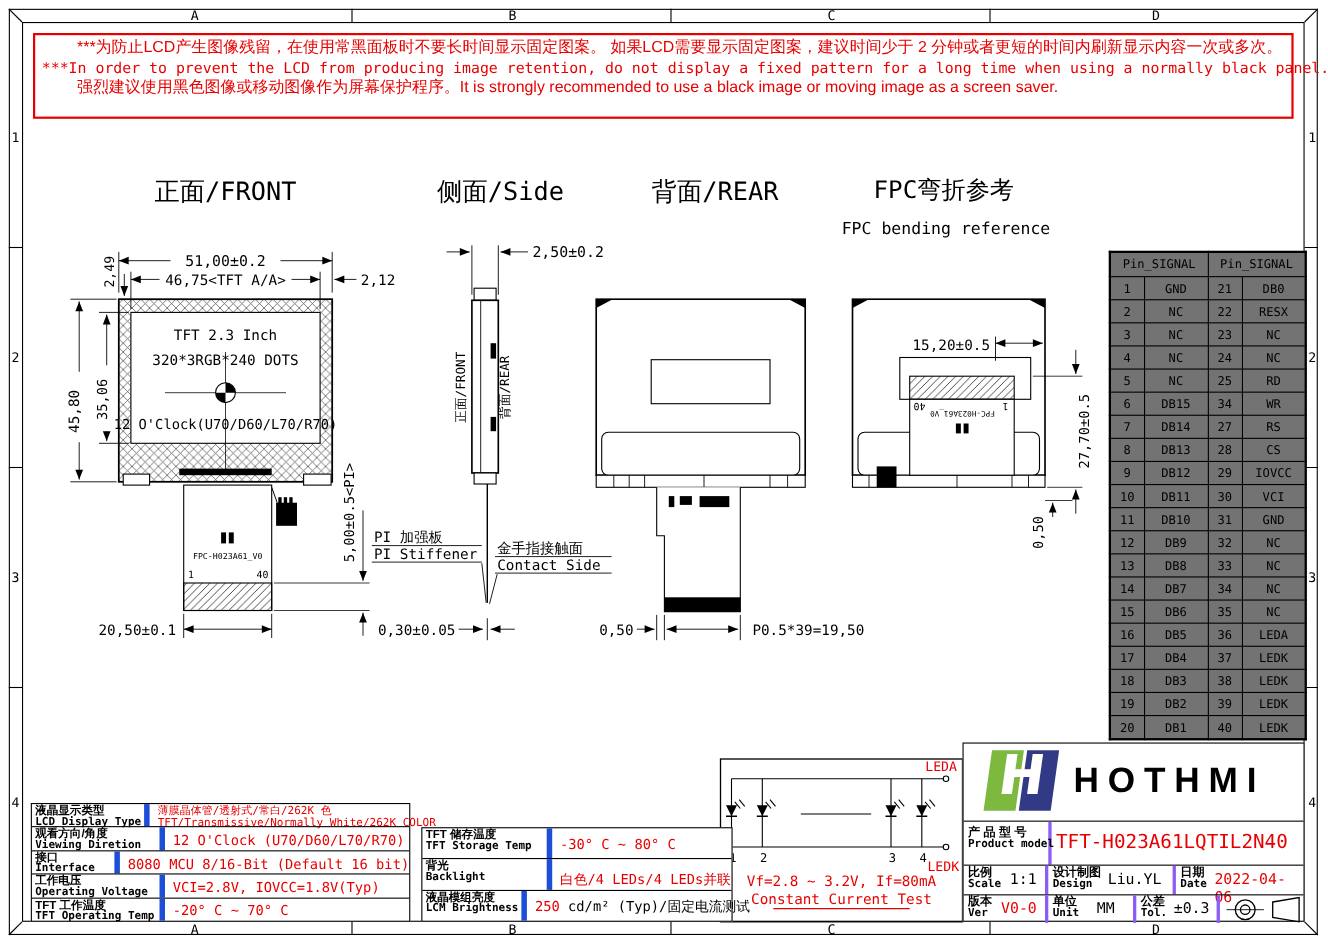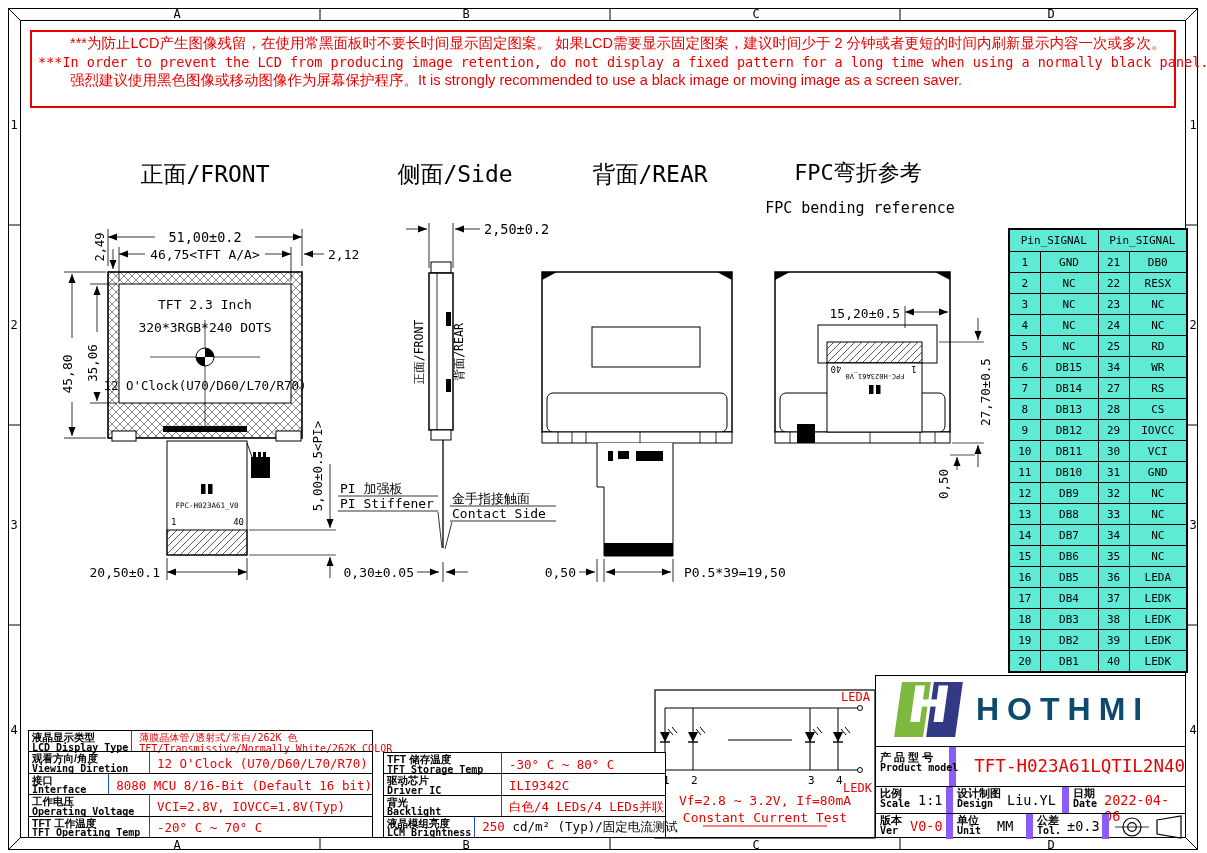--- a/index.html
+++ b/index.html
@@ -10,46 +10,46 @@
   .red{color:#e80000;}
   
   .frame-outer{left:8px;top:8px;width:1190px;height:842px;border:1.5px solid #000;box-sizing:border-box;}
   .frame-inner{left:20px;top:20px;width:1166px;height:818px;border:1.8px solid #000;box-sizing:border-box;}
   .frame-label{font:12px "DejaVu Sans Mono",monospace;width:14px;text-align:center;line-height:12px;}
   
   .warning{left:30px;top:30px;width:1146px;height:78px;border:2px solid #e80000;box-sizing:border-box;color:#e80000;padding:2px 6px;}
   .warning .zh{font-size:14.5px;line-height:19px;font-family:"Liberation Sans",sans-serif;white-space:nowrap;margin-left:32px;}
   .warning .en{font-size:13.5px;line-height:18px;white-space:nowrap;}
   
-  .pin-table{left:1008px;top:228px;width:178px;border-collapse:collapse;table-layout:fixed;background:#5eead4;}
+  .pin-table{left:1008px;top:228px;width:178px;border-collapse:collapse;table-layout:fixed;background:#737373;}
   .pin-table th,.pin-table td{border:1px solid #000;font:11px "DejaVu Sans Mono",monospace;text-align:center;padding:0;height:20px;}
   .pin-table th{height:21px;font-weight:normal;}
   .pin-table{border:2px solid #000;}
   
   .spec{background:#fff;border:1.5px solid #000;box-sizing:border-box;display:flex;flex-direction:column;}
   .spec-row{display:flex;flex:1;border-top:1px solid #000;min-height:0;}
   .spec-row:first-child{border-top:none;}
-  .spec-label{border-right:1px solid #1d4ed8;padding:1px 3px 0 3px;box-sizing:border-box;}
+  .spec-label{border-right:5px solid #1d4ed8;padding:1px 3px 0 3px;box-sizing:border-box;}
   .spec-label .zh{font:10.5px "Liberation Sans",sans-serif;font-weight:bold;line-height:10.5px;white-space:nowrap;}
   .spec-label .en{font:10px "DejaVu Sans Mono",monospace;font-weight:bold;line-height:10px;white-space:nowrap;}
   .spec-value{padding:2px 0 0 7px;box-sizing:border-box;font:12.5px "DejaVu Sans Mono",monospace;white-space:nowrap;display:flex;flex-direction:column;justify-content:center;}
   .spec-value.two{font-size:10px;line-height:10.5px;justify-content:flex-start;}
   
   .tblock{left:875px;top:675px;width:311px;height:163px;border:1.6px solid #000;box-sizing:border-box;background:#fff;}
   .tb-row{position:absolute;left:0;right:0;box-sizing:border-box;border-top:1.3px solid #000;}
-  .tb-cell{position:absolute;top:0;bottom:0;border-right:7px solid #8b5cf6;box-sizing:border-box;padding:1px 0 0 4px;}
+  .tb-cell{position:absolute;top:0;bottom:0;border-right:3px solid #8b5cf6;box-sizing:border-box;padding:1px 0 0 4px;}
   .tb-cell:last-child{border-right:none;}
   .tb-zh{font:11px "Liberation Sans",sans-serif;font-weight:bold;line-height:11px;white-space:nowrap;}
   .tb-en{font:10px "DejaVu Sans Mono",monospace;font-weight:bold;line-height:10.5px;white-space:nowrap;}
   .tb-val{position:absolute;font:13.5px "DejaVu Sans Mono",monospace;}
   .logo{position:absolute;left:22px;top:6px;width:66px;height:55px;transform:skewX(-8deg);}
   .logo .g{position:absolute;left:0;top:0;width:29px;height:55px;background:#7cb93e;}
   .logo .n{position:absolute;left:32px;top:0;width:29px;height:55px;background:#333a85;}
   .logo .h{position:absolute;left:0;top:-6px;width:61px;text-align:center;font:800 50px "DejaVu Sans","Liberation Sans",sans-serif;color:#fff;}
-  .brand{position:absolute;left:100px;top:15px;font:bold 32px "Liberation Sans",sans-serif;letter-spacing:8px;color:#0c4a6e;}
+  .brand{position:absolute;left:100px;top:15px;font:bold 32px "Liberation Sans",sans-serif;letter-spacing:8px;color:#000000;}
 </style>
 </head>
 <body>
 
 <svg class="abs" style="left:0;top:0;z-index:1;" width="1207" height="853" viewBox="0 0 1207 853">
   <defs>
     <marker id="ar" viewBox="0 0 10 10" refX="9.5" refY="5" markerWidth="10" markerHeight="10" markerUnits="userSpaceOnUse" orient="auto-start-reverse">
         <path d="M0.5,1.5 L9.5,5 L0.5,8.5 Z" fill="#000"></path>
       </marker>
     <pattern id="xh" width="8" height="8" patternUnits="userSpaceOnUse">
@@ -509,29 +509,20 @@
       <div class="spec-label" style="width: 118px;">
         <div class="zh">TFT 储存温度</div>
         <div class="en">TFT Storage Temp</div>
       </div>
       <div class="spec-value" style="flex: 1 1 0%;">
         <div><span class="red">-30° C ~ 80° C</span></div>
       </div>
     </div>
     <div class="spec-row">
       <div class="spec-label" style="width: 118px;">
-        <div class="zh">驱动芯片</div>
-        <div class="en">Driver IC</div>
-      </div>
-      <div class="spec-value" style="flex: 1 1 0%;">
-        <div><span class="red">ILI9342C</span></div>
-      </div>
-    </div>
-    <div class="spec-row">
-      <div class="spec-label" style="width: 118px;">
         <div class="zh">背光</div>
         <div class="en">Backlight</div>
       </div>
       <div class="spec-value" style="flex: 1 1 0%; justify-content: flex-end;">
         <div><span class="red">白色/4 LEDs/4 LEDs并联</span></div>
       </div>
     </div>
     <div class="spec-row">
       <div class="spec-label" style="width: 118px;">
         <div class="zh">液晶模组亮度</div>
@@ -551,21 +542,21 @@
       <div class="h">H</div>
     </div>
     <div class="brand">HOTHMI</div>
   </div>
   <div class="tb-row" style="top:70px;height:40px;">
     <div class="tb-cell" style="left:0;width:80px;padding-top:5px;">
       <div class="tb-zh">产 品 型 号</div>
       <div class="tb-en">Product model</div>
     </div>
     <div class="tb-cell" style="left:80px;right:0;border-right:none;">
-      <div class="red" style="font:17.5px 'DejaVu Sans Mono',monospace;text-align:right;margin-top:8px;">TFT-H023A61LQTIL2N40</div>
+      <div class="red" style="font:17.5px 'DejaVu Sans Mono',monospace;text-align:left;margin-top:8px;">TFT-H023A61LQTIL2N40</div>
     </div>
   </div>
   <div class="tb-row" style="top:110px;height:27px;">
     <div class="tb-cell" style="left:0;width:77px;">
       <div class="tb-zh">比例</div>
       <div class="tb-en">Scale</div>
       <div class="tb-val" style="left:42px;top:5px;">1:1</div>
     </div>
     <div class="tb-cell" style="left:77px;width:116px;">
       <div class="tb-zh">设计制图</div>

